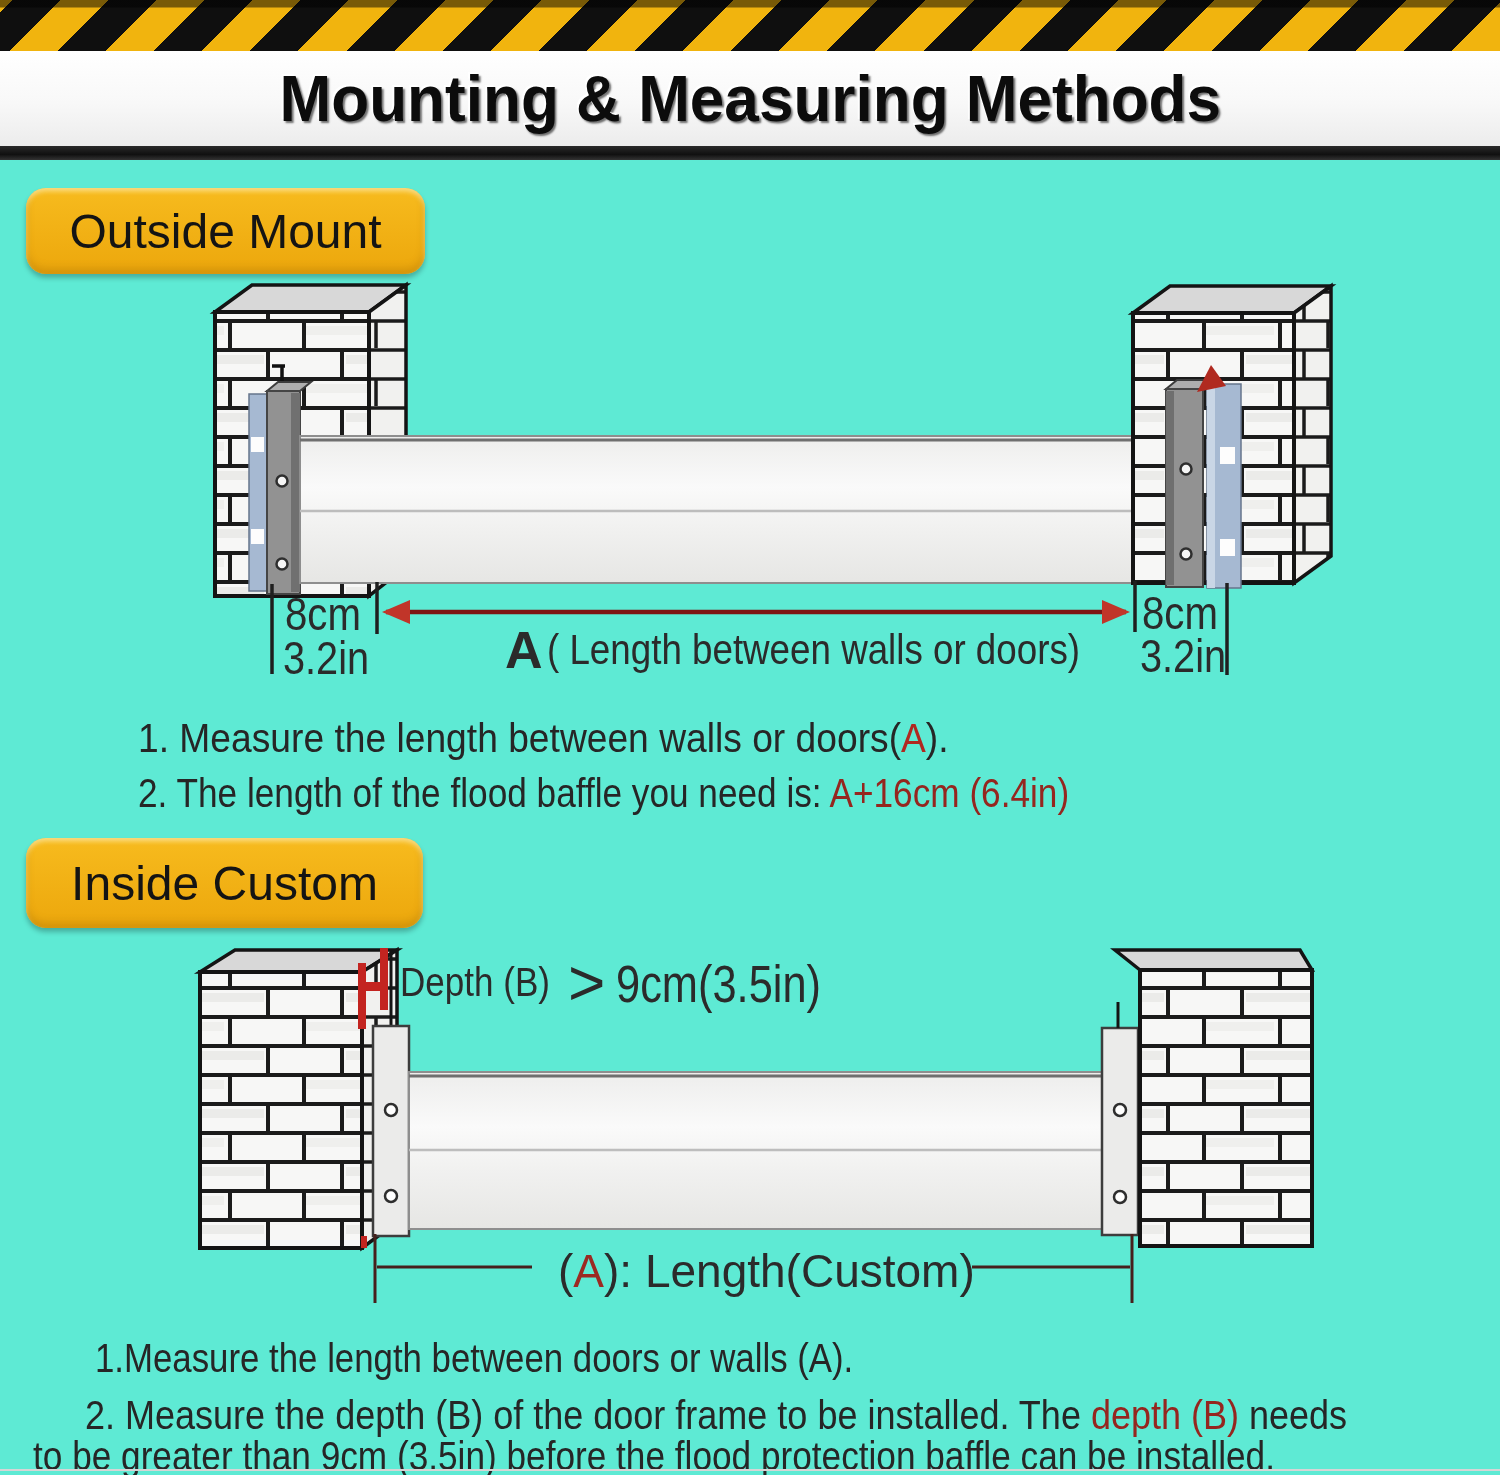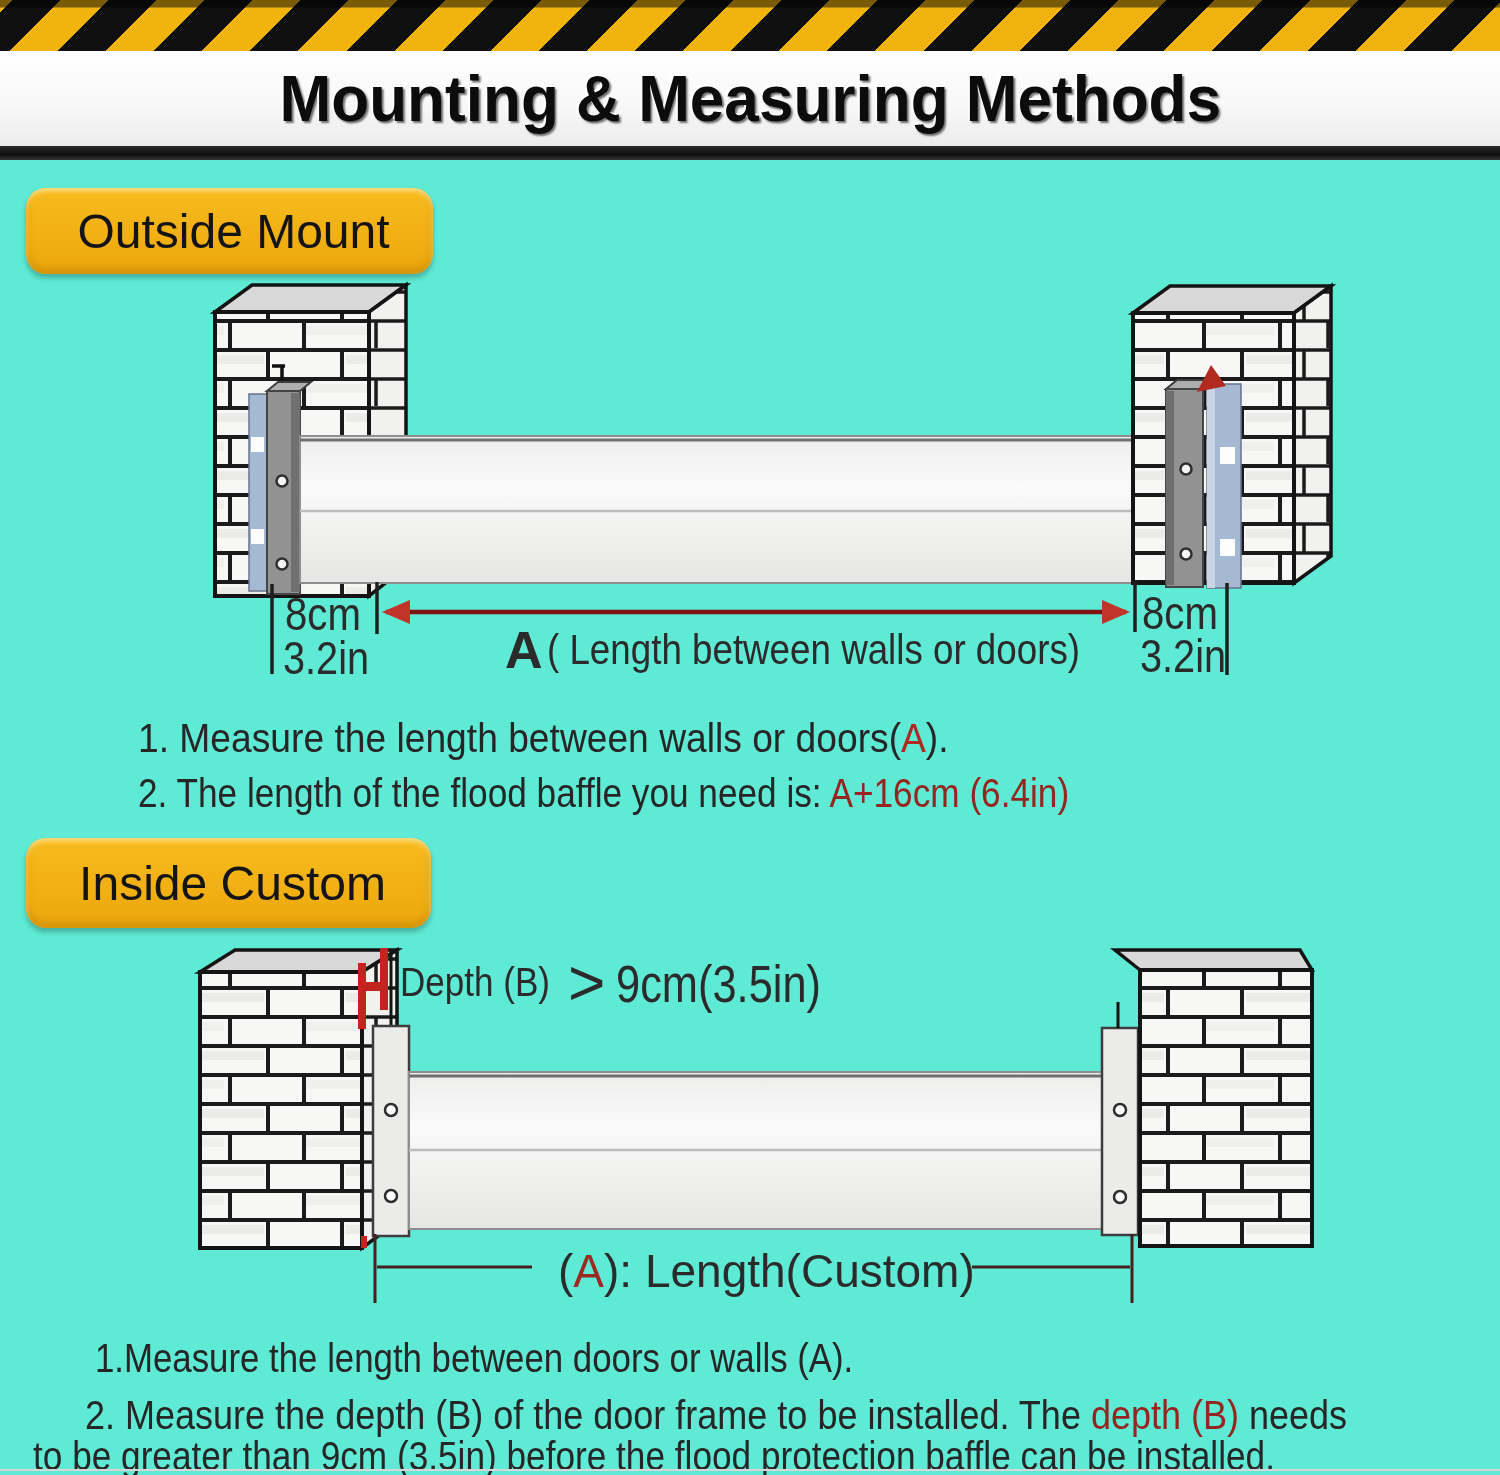--- a/index.html
+++ b/index.html
@@ -28,21 +28,21 @@
   }
   .title-bar{
     position:absolute;left:0;top:146px;width:100%;height:14px;
     background:linear-gradient(180deg,#2a2a2a,#101010 60%,#333333);
   }
   
   .badge{
     position:absolute;border-radius:20px;display:flex;align-items:center;justify-content:center;
     background:linear-gradient(180deg,#f7bb1e,#eca70c);
     box-shadow:0 4px 5px rgba(0,0,0,.25), inset 0 -5px 8px rgba(140,90,0,.28), inset 0 3px 5px rgba(255,236,170,.8);
-    color:#141414;font-size:48px;padding-left:8px;
+    color:#141414;font-size:48px;
   }
   .badge-outside{left:26px;top:188px;width:399px;height:86px;}
   .badge-inside{left:26px;top:838px;width:397px;height:90px;}
   
   .diagram{position:absolute;left:0;top:0;width:1500px;height:1475px;}
   .diagram text{font-family:"Liberation Sans",sans-serif;fill:#2b2b2b;}
   
   .step{position:absolute;margin:0;font-size:40px;color:#262626;white-space:nowrap;transform-origin:0 0;}
   .s1a{left:138px;top:716px;transform:scaleX(.93);}
   .s1b{left:138px;top:771px;transform:scaleX(.88);}

